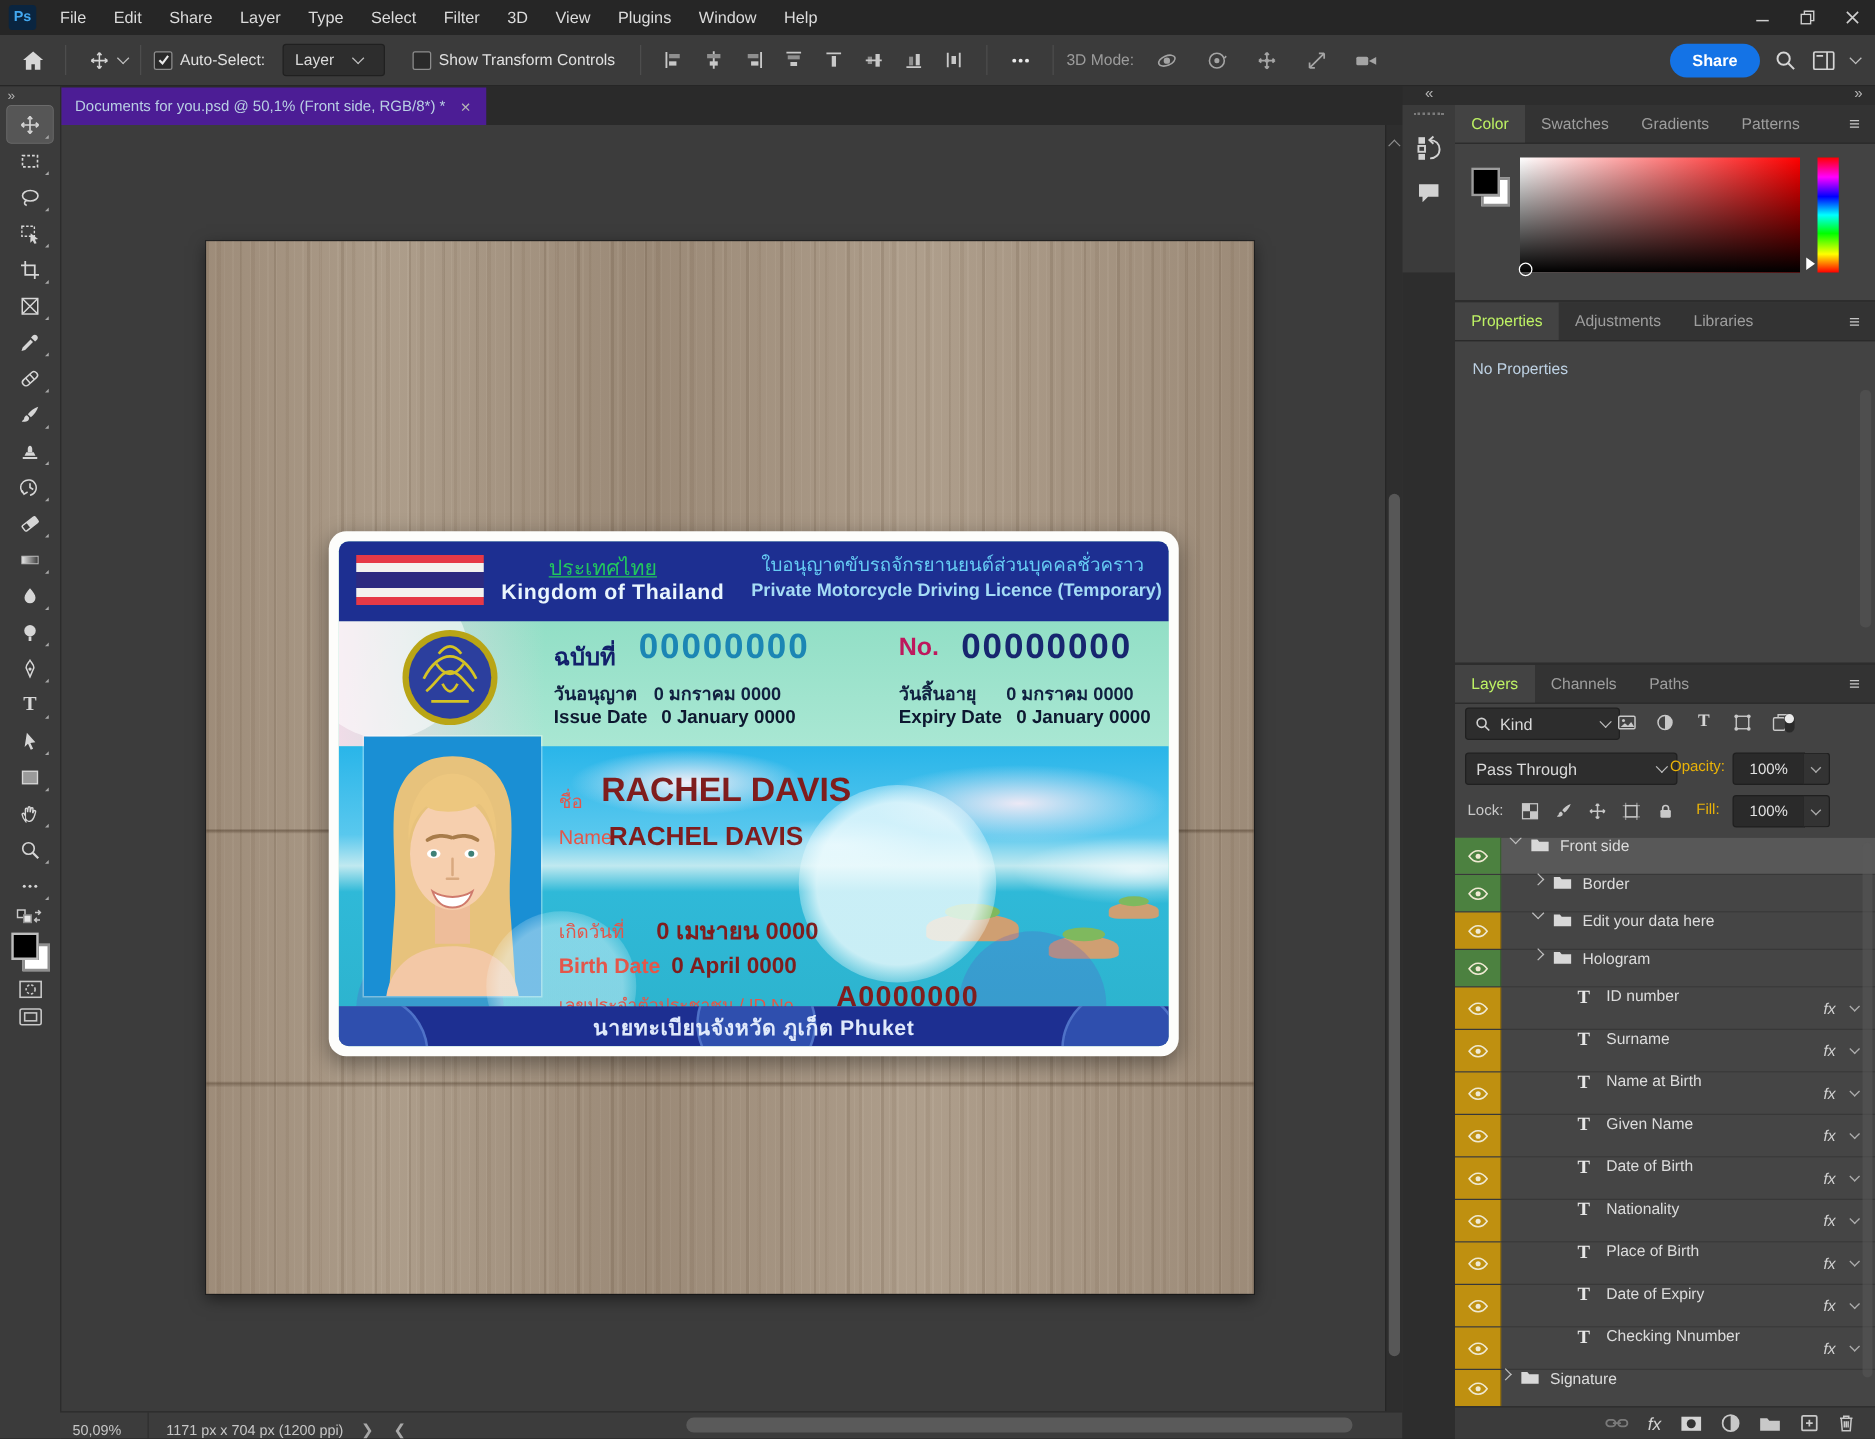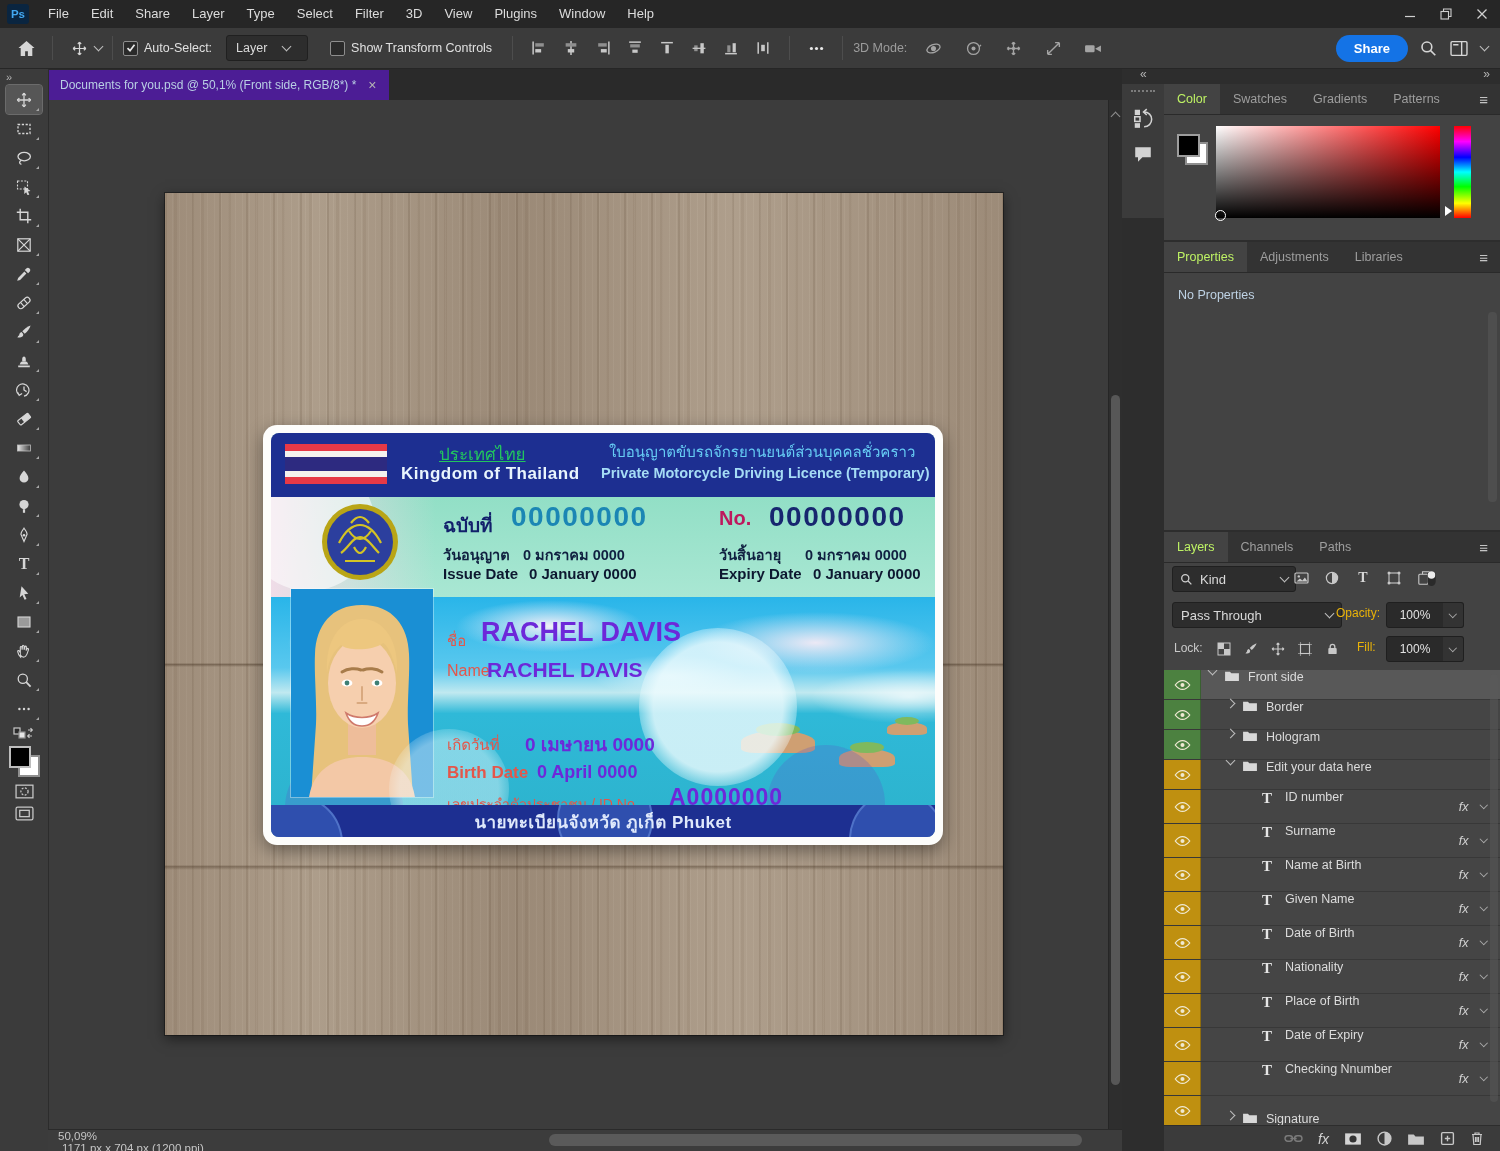--- a/index.html
+++ b/index.html
@@ -59,21 +59,21 @@
               linear-gradient(180deg, rgba(0,0,0,0) 79.8%, rgba(70,52,35,.4) 80%, rgba(0,0,0,0) 80.4%),
               linear-gradient(90deg, rgba(138,118,98,.4) 0%, rgba(180,165,144,.22) 18%, rgba(120,100,80,.32) 42%, rgba(184,168,148,.25) 68%, rgba(128,108,88,.34) 100%),
               repeating-linear-gradient(90deg, rgba(82,62,42,.20) 0 2px, rgba(0,0,0,0) 2px 9px, rgba(104,82,60,.14) 9px 12px, rgba(0,0,0,0) 12px 27px),
               repeating-linear-gradient(90deg, rgba(255,246,232,.09) 0 1px, rgba(0,0,0,0) 1px 7px);}
   .v-scroll{position:absolute;right:0;top:0;width:13px;bottom:0;background:#2e2e2e;border-left:1px solid #262626;}
   .v-thumb{position:absolute;left:2px;right:2px;top:295px;height:690px;background:#575757;border-radius:6px;}
   .v-arrow{position:absolute;top:8px;left:3px;}
 
   
   .statusbar{position:absolute;left:48px;bottom:0;width:1074px;height:21px;background:#3c3c3c;border-top:1px solid #2a2a2a;
-             display:flex;align-items:flex-start;font-size:11.5px;color:#c6c6c6;z-index:6;flex-direction:column;}
+             display:flex;align-items:flex-end;font-size:11.5px;color:#c6c6c6;z-index:6;}
   .sb-zoom{padding:0 10px 0 10px;min-width:50px;}
   .sb-div{width:1px;height:21px;background:#2e2e2e;}
   .sb-info{padding:0 14px;}
   .sb-arrows{display:flex;gap:16px;color:#a8a8a8;font-size:12px;}
   .h-thumb{position:absolute;left:501px;top:4px;width:533px;height:12px;background:#5a5a5a;border-radius:6px;}
 
   
   .dock{position:absolute;left:1122px;top:66px;right:0;bottom:0;background:#2d2d2d;z-index:10;}
   .dock-head{position:absolute;top:0;left:0;right:0;height:18px;color:#b5b5b5;font-size:12px;}
   .dock-collapse{position:absolute;left:18px;top:1px;}
@@ -166,21 +166,21 @@
         radial-gradient(170px 44px at 82% 22%, rgba(250,236,246,.92), rgba(250,236,246,0) 70%),
         radial-gradient(140px 38px at 96% 48%, rgba(255,255,255,.7), rgba(255,255,255,0) 70%),
         radial-gradient(110px 30px at 60% 38%, rgba(255,255,255,.55), rgba(255,255,255,0) 70%),
         linear-gradient(180deg,#29b5e9 0%,#59c8ee 34%,#c0e9f0 46%,#2fb9d8 56%,#2db4cf 100%);}
   .isle{position:absolute;background:#cf9f72;border-radius:50% 50% 20% 20%;}
   .isle:before{content:"";position:absolute;left:20%;top:-38%;width:60%;height:60%;background:#7fb95e;border-radius:50%;}
   .holo{position:absolute;border-radius:50%;background:radial-gradient(circle, rgba(240,252,254,.8) 58%, rgba(240,252,254,.3) 72%, rgba(240,252,254,0) 74%);}
   .seal-c{position:absolute;border-radius:50%;background:rgba(86,92,200,.28);}
   .photo{position:absolute;left:20px;top:156px;width:142px;height:208px;overflow:hidden;box-shadow:0 0 0 1px rgba(255,255,255,.35);}
   .red-l{color:#e4564a;}
-  .blk-v{color:#6d28d9;font-weight:bold;}
+  .blk-v{color:#7f1d1d;font-weight:bold;}
   .c-footer{position:absolute;left:0;right:0;bottom:0;height:32px;background:#1d2f91;overflow:hidden;
             display:flex;align-items:center;justify-content:center;}
   .fseal{position:absolute;width:92px;height:92px;border-radius:50%;background:rgba(62,106,198,.55);border:2px solid rgba(120,160,230,.45);}
   .c-footer .txt{position:relative;color:#dfe9fb;font-weight:bold;font-size:17px;letter-spacing:.5px;}
 </style>
 </head>
 <body>
 
 <div class="app">
 
@@ -839,53 +839,53 @@
               <span class="chev right"></span>
               <span class="lfolder">
                 <svg viewBox="0 0 17 13" width="16" height="12">
                   <path d="M1 12V1.8h5.2L7.8 3.6H16V12Z" fill="#d8d8d8"></path>
                 </svg>
               </span>
               <span class="lname">Border</span>
             </div>
           </div>
           <div class="lrow" style="height: 30px;">
+            <div class="eyecell yellow">
+              <svg viewBox="0 0 20 13" width="17" height="12">
+                <path d="M1.5 6.5C4 3 6.8 1.3 10 1.3S16 3 18.5 6.5C16 10 13.2 11.7 10 11.7S4 10 1.5 6.5Z" fill="none" stroke="#efe9d2" stroke-width="1.5"></path>
+                <circle cx="10" cy="6.5" r="2.4" fill="#efe9d2"></circle>
+              </svg>
+            </div>
+            <div class="lcontent" style="padding-left: 26px;">
+              <span class="chev "></span>
+              <span class="lfolder">
+                <svg viewBox="0 0 17 13" width="16" height="12">
+                  <path d="M1 12V1.8h5.2L7.8 3.6H16V12Z" fill="#d8d8d8"></path>
+                </svg>
+              </span>
+              <span class="lname">Edit your data here</span>
+            </div>
+          </div>
+          <div class="lrow" style="height: 30px;">
             <div class="eyecell green">
               <svg viewBox="0 0 20 13" width="17" height="12">
                 <path d="M1.5 6.5C4 3 6.8 1.3 10 1.3S16 3 18.5 6.5C16 10 13.2 11.7 10 11.7S4 10 1.5 6.5Z" fill="none" stroke="#efe9d2" stroke-width="1.5"></path>
                 <circle cx="10" cy="6.5" r="2.4" fill="#efe9d2"></circle>
               </svg>
             </div>
             <div class="lcontent" style="padding-left: 26px;">
               <span class="chev right"></span>
               <span class="lfolder">
                 <svg viewBox="0 0 17 13" width="16" height="12">
                   <path d="M1 12V1.8h5.2L7.8 3.6H16V12Z" fill="#d8d8d8"></path>
                 </svg>
               </span>
               <span class="lname">Hologram</span>
             </div>
           </div>
-          <div class="lrow" style="height: 30px;">
-            <div class="eyecell yellow">
-              <svg viewBox="0 0 20 13" width="17" height="12">
-                <path d="M1.5 6.5C4 3 6.8 1.3 10 1.3S16 3 18.5 6.5C16 10 13.2 11.7 10 11.7S4 10 1.5 6.5Z" fill="none" stroke="#efe9d2" stroke-width="1.5"></path>
-                <circle cx="10" cy="6.5" r="2.4" fill="#efe9d2"></circle>
-              </svg>
-            </div>
-            <div class="lcontent" style="padding-left: 26px;">
-              <span class="chev "></span>
-              <span class="lfolder">
-                <svg viewBox="0 0 17 13" width="16" height="12">
-                  <path d="M1 12V1.8h5.2L7.8 3.6H16V12Z" fill="#d8d8d8"></path>
-                </svg>
-              </span>
-              <span class="lname">Edit your data here</span>
-            </div>
-          </div>
           <div class="lrow" style="height: 34px;">
             <div class="eyecell yellow">
               <svg viewBox="0 0 20 13" width="17" height="12">
                 <path d="M1.5 6.5C4 3 6.8 1.3 10 1.3S16 3 18.5 6.5C16 10 13.2 11.7 10 11.7S4 10 1.5 6.5Z" fill="none" stroke="#efe9d2" stroke-width="1.5"></path>
                 <circle cx="10" cy="6.5" r="2.4" fill="#efe9d2"></circle>
               </svg>
             </div>
             <div class="lcontent" style="padding-left: 56px;">
               <span class="ltype">T</span>
               <span class="lname">ID number</span>
@@ -1023,21 +1023,21 @@
               </span>
             </div>
           </div>
           <div class="lrow" style="height: 30px;">
             <div class="eyecell yellow">
               <svg viewBox="0 0 20 13" width="17" height="12">
                 <path d="M1.5 6.5C4 3 6.8 1.3 10 1.3S16 3 18.5 6.5C16 10 13.2 11.7 10 11.7S4 10 1.5 6.5Z" fill="none" stroke="#efe9d2" stroke-width="1.5"></path>
                 <circle cx="10" cy="6.5" r="2.4" fill="#efe9d2"></circle>
               </svg>
             </div>
-            <div class="lcontent" style="padding-left: 26px; margin-top: 16px;">
+            <div class="lcontent" style="">
               <span class="chev right"></span>
               <span class="lfolder">
                 <svg viewBox="0 0 17 13" width="16" height="12">
                   <path d="M1 12V1.8h5.2L7.8 3.6H16V12Z" fill="#d8d8d8"></path>
                 </svg>
               </span>
               <span class="lname">Signature</span>
             </div>
           </div>
         </div>

